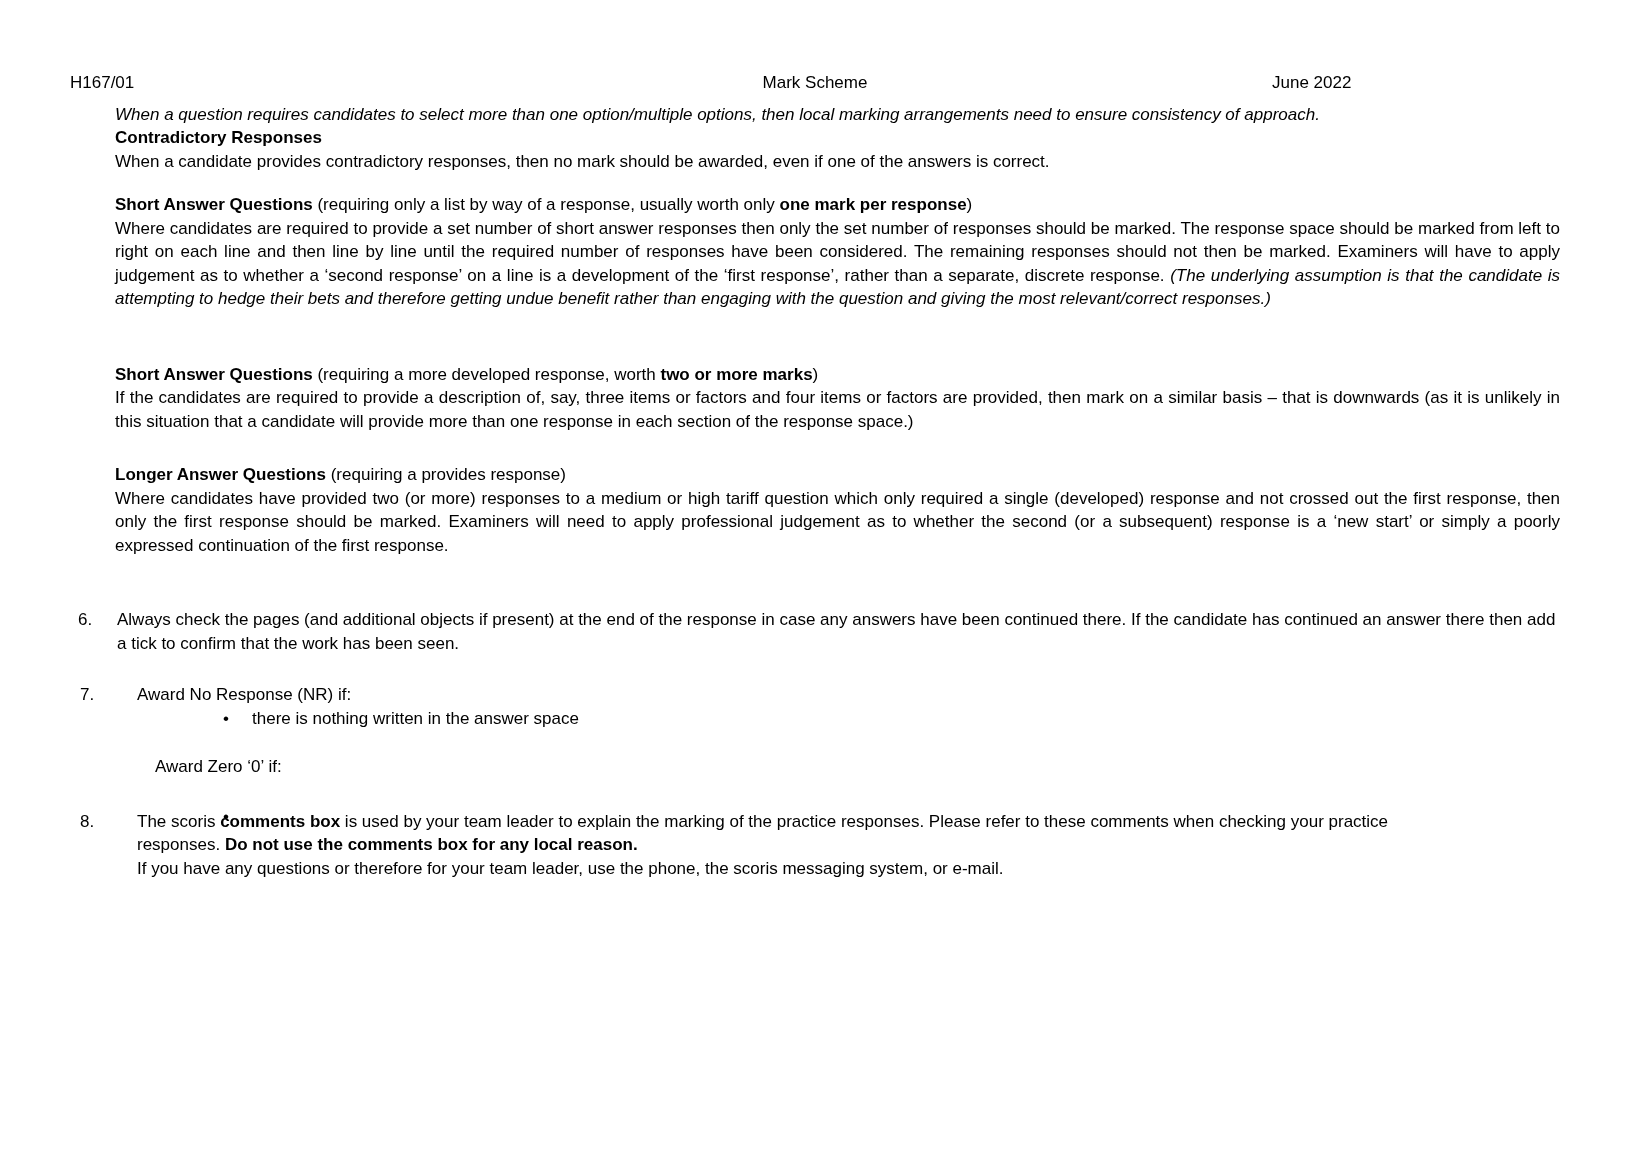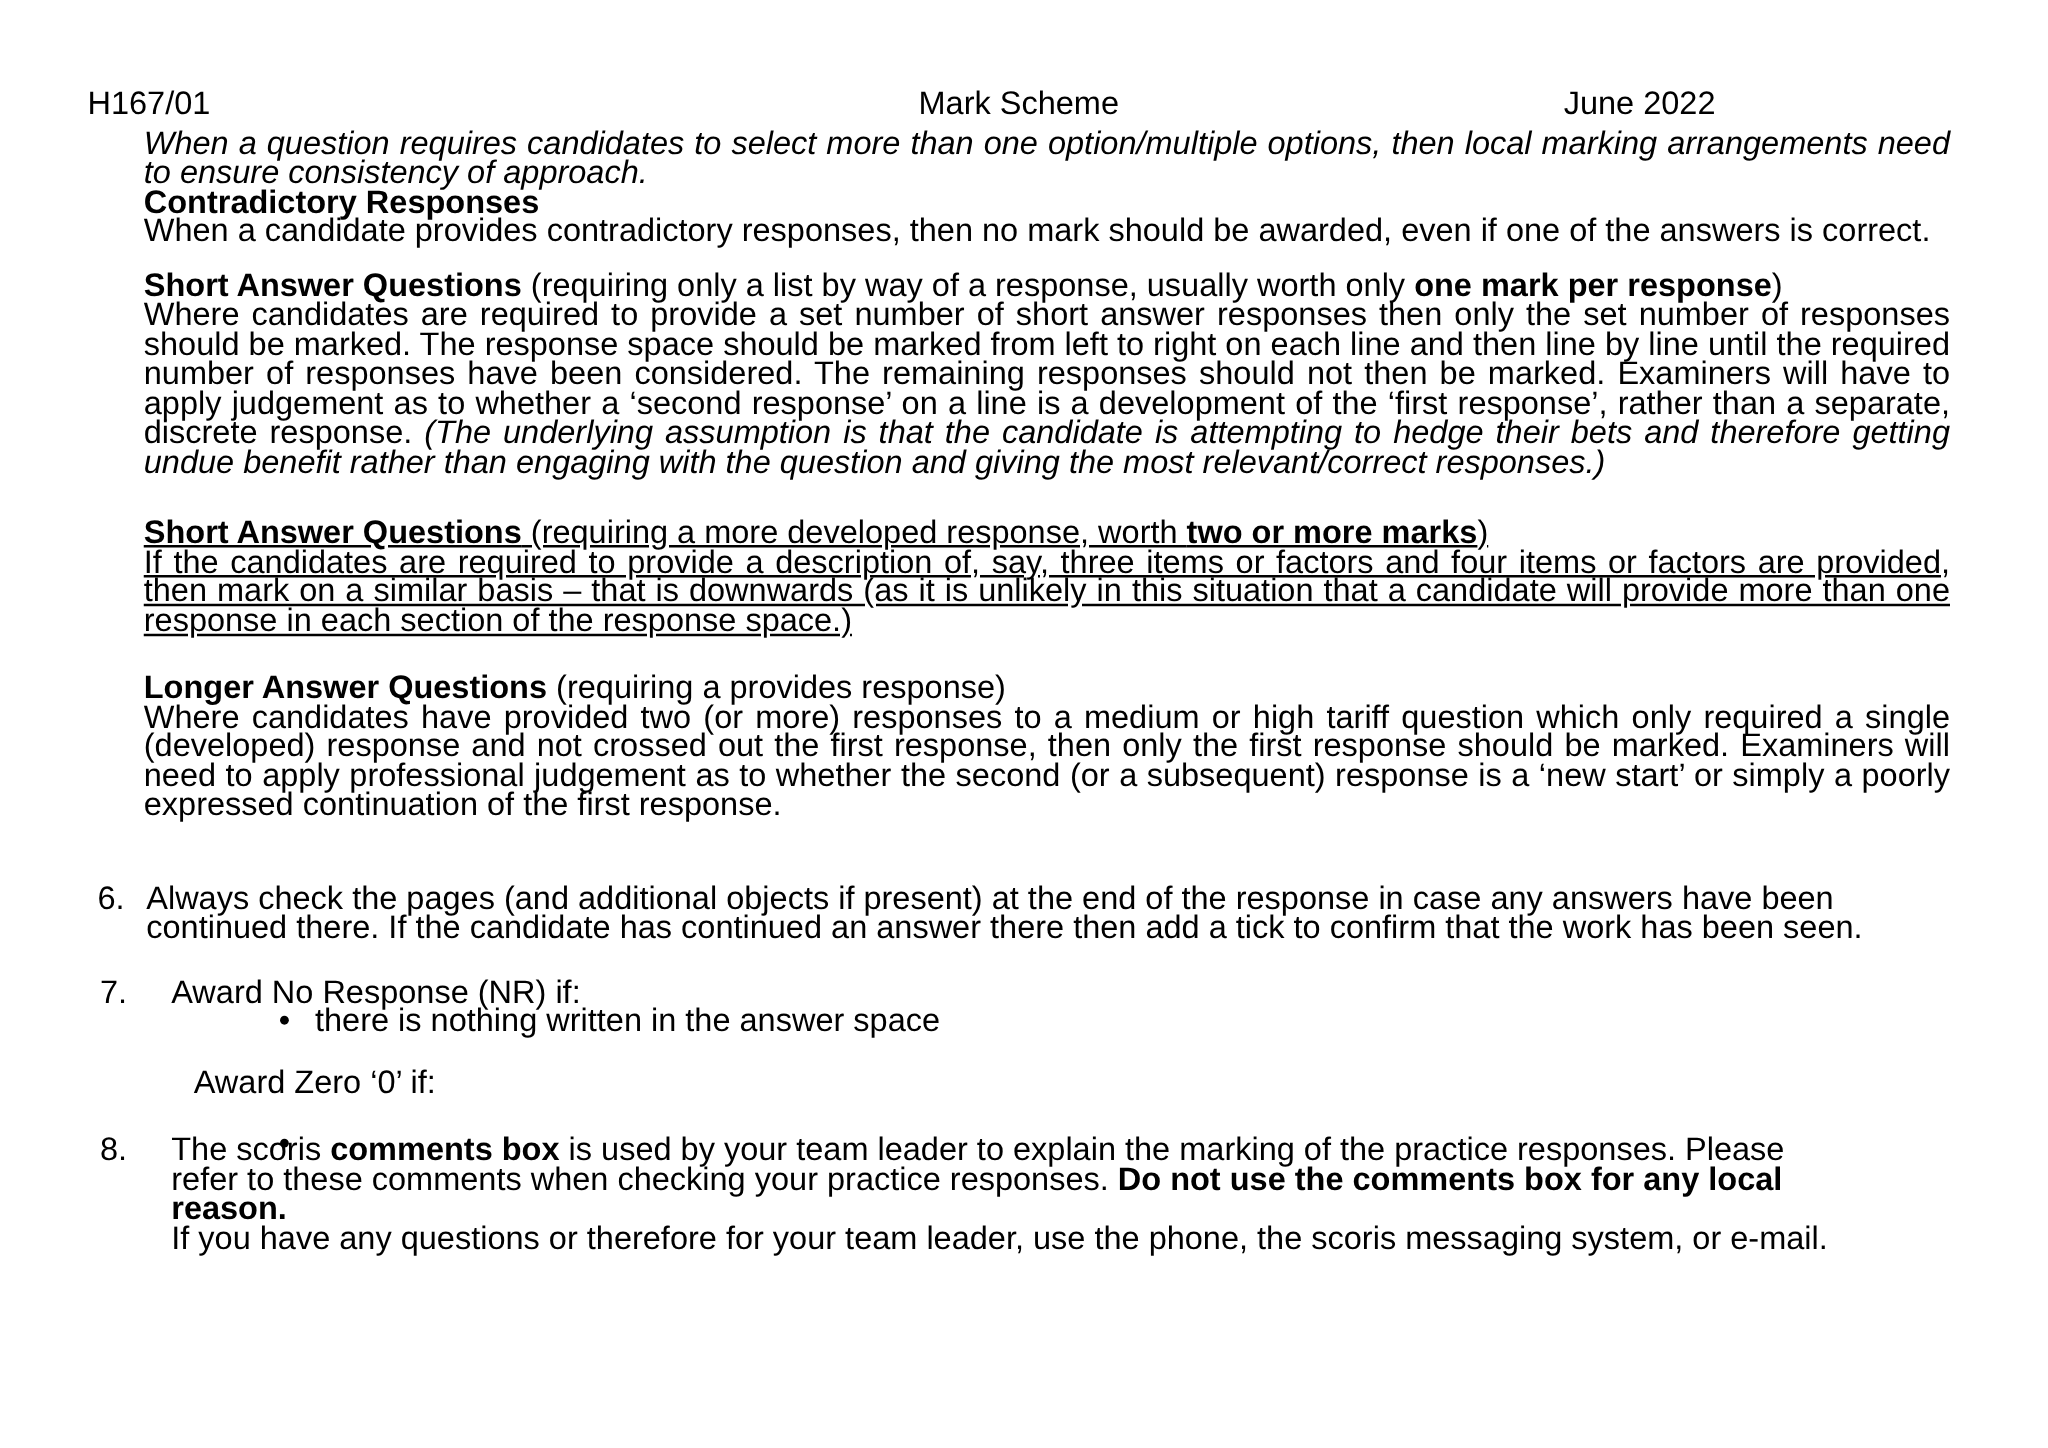--- a/index.html
+++ b/index.html
@@ -3,21 +3,21 @@
 <meta charset="utf-8">
 <style>
   html, body { margin: 0; padding: 0; background: #ffffff; }
   .page {
     position: relative;
     width: 1638px;
     height: 1158px;
     background: #ffffff;
     color: #000000;
     font-family: "Liberation Sans", sans-serif;
-    font-size: 26px;
+    font-size: 17px;
     line-height: 23.5px;
     overflow: hidden;
   }
   .header {
     display: flex;
     padding: 71px 78px 0 70px;
   }
   .header .h-left   { flex: 1; text-align: left; }
   .header .h-center { flex: 1; text-align: center; }
   .header .h-right  { flex: 1; text-align: center; }
@@ -26,21 +26,21 @@
     margin-left: 115px;
     width: 1445px;
   }
   .justify { text-align: justify; }
   .italic { font-style: italic; }
   .bold { font-weight: bold; }
 
   .intro       { margin-top: 8px; }
   .sec-contra  { }
   .sec-saq1    { margin-top: 20px; }
-  .sec-saq2    { margin-top: 33px; text-decoration: underline; }
+  .sec-saq2    { margin-top: 52px; }
   .sec-longer  { margin-top: 30px; }
 
   .item { position: relative; }
   .item .num { position: absolute; left: -35px; top: 0; }
   .item6 { margin-top: 51px; padding-left: 2px; }
   .item6 .num { left: -37px; }
   .item7 { margin-top: 28px; padding-left: 22px; }
   .item8 { margin-top: 31px; padding-left: 22px; }
 
   .bullet-row { padding-left: 115px; position: relative; }

